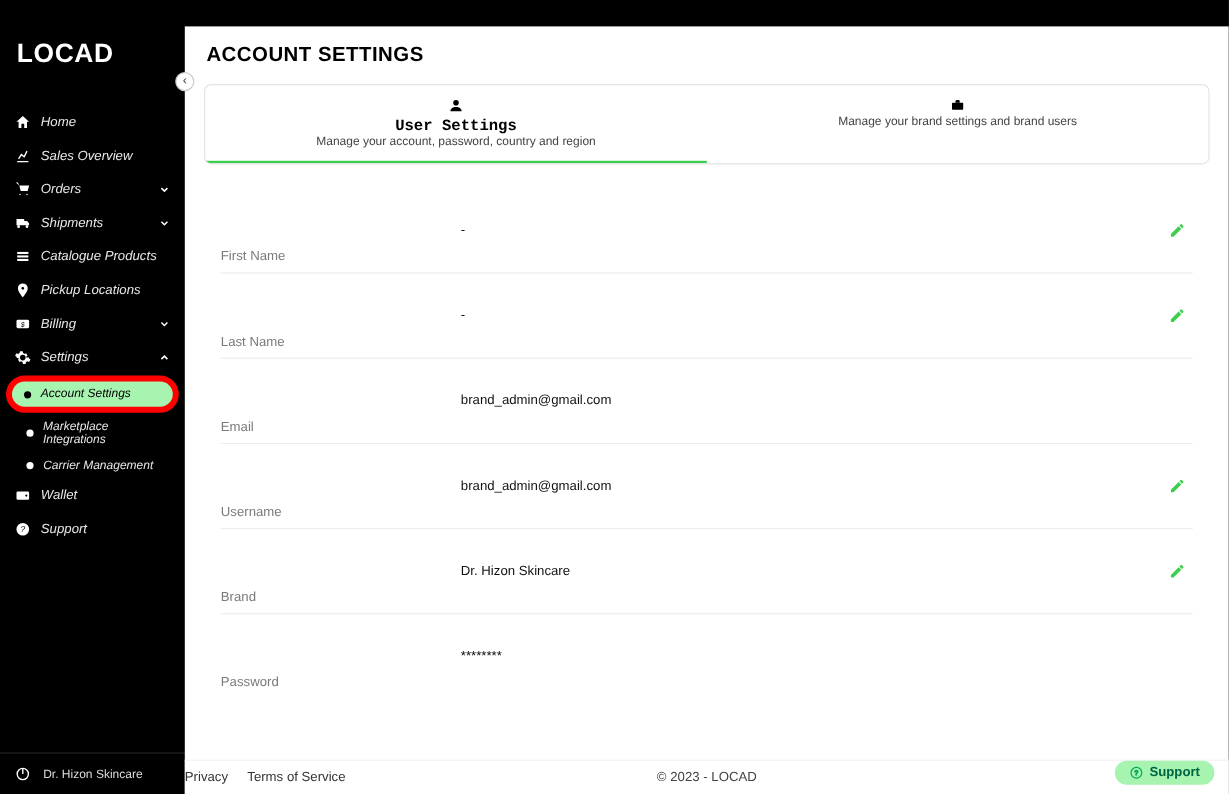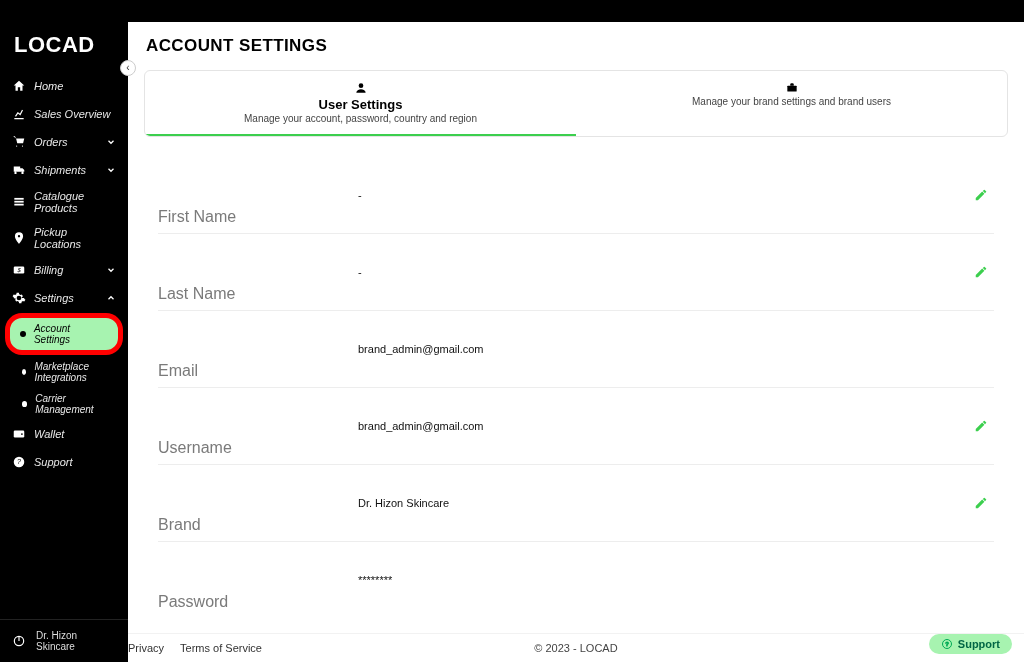--- a/index.html
+++ b/index.html
@@ -1,43 +1,43 @@
 <!DOCTYPE html>
 <html><head>
 <meta charset="utf-8">
 <style>
   * { box-sizing: border-box; margin: 0; padding: 0; }
   body { font-family: Arial, Helvetica, sans-serif; background: #000; width: 1024px; height: 662px; overflow: hidden; }
   .topbar { height: 22px; background: #000; }
   .app { display: flex; height: 640px; }
-  .sidebar { width: 128px; background: #000; color: #fff; display: flex; flex-direction: column; position: relative; }
+  .sidebar { width: 154px; background: #000; color: #fff; display: flex; flex-direction: column; position: relative; gap: 16px; }
   .logo { padding: 10px 14px 14px 14px; }
   .logo-text { font-family: Arial Black, Arial, sans-serif; font-size: 22px; font-weight: 900; letter-spacing: 0.5px; color: #fff; }
   .nav { flex: 1; overflow-y: auto; font-style: italic; }
   .nav-item { display: flex; align-items: center; padding: 6px 12px; font-size: 11px; color: #e8e8e8; cursor: pointer; gap: 8px; min-height: 28px; }
   .nav-item .icon { width: 14px; height: 14px; display: inline-flex; align-items: center; justify-content: center; }
   .nav-item .chev { margin-left: auto; width: 10px; height: 10px; }
   .sub-item { display: flex; align-items: center; padding: 5px 12px 5px 22px; font-size: 10px; color: #e8e8e8; cursor: pointer; gap: 8px; min-height: 22px; }
   .sub-item .bullet { width: 6px; height: 6px; border-radius: 50%; background: #fff; }
   .sub-item.active { margin: 4px 8px; padding: 5px 10px; border-radius: 14px; background: #a7f3b0; color: #000; border: 2px solid #ff0000; box-shadow: 0 0 0 3px #ff0000; }
   .sub-item.active .bullet { background: #000; }
   .sidebar-footer { border-top: 1px solid #222; padding: 10px 12px; display: flex; align-items: center; gap: 10px; font-size: 10px; color: #ddd; }
   .collapse-btn { position: absolute; right: -8px; top: 38px; width: 16px; height: 16px; border-radius: 50%; background: #fff; border: 1px solid #ccc; display: flex; align-items: center; justify-content: center; cursor: pointer; z-index: 5; }
   .main { flex: 1; background: #fff; display: flex; flex-direction: column; position: relative; }
   .page-title { padding: 14px 18px 8px 18px; font-size: 17px; font-weight: 900; letter-spacing: 0.4px; font-family: Arial Black, Arial, sans-serif; text-transform: uppercase; }
   .tabs-card { margin: 6px 16px 0 16px; border: 1px solid #e4e4e4; border-radius: 6px; display: flex; overflow: hidden; }
   .tab { flex: 1; text-align: center; padding: 10px 8px 12px 8px; cursor: pointer; position: relative; }
-  .tab-title { font-size: 13px; font-weight: 700; margin-top: 2px; }
+  .tab-title { font-size: 13px; font-weight: 700; margin-top: 2px; font-family: Liberation Mono, monospace; }
   .tab-sub { font-size: 10px; color: #444; margin-top: 1px; }
   .tab.active::after { content: ''; position: absolute; left: 0; right: 0; bottom: 0; height: 2px; background: #3ccf4e; }
   .tab-icon { font-size: 13px; }
   .details { margin: 20px 30px 0 30px; }
   .row { display: flex; align-items: center; border-bottom: 1px solid #ededed; padding: 7px 0; min-height: 30px; }
   .row:last-child { border-bottom: none; }
-  .row .label { width: 200px; font-size: 16px; color: #7a7a7a; margin-top: 44px; }
+  .row .label { width: 200px; font-size: 11px; color: #7a7a7a; margin-top: 44px; }
   .row .value { flex: 1; font-size: 11px; color: #111; }
   .row .edit { width: 20px; text-align: right; }
   .edit svg { cursor: pointer; }
   .footer { position: absolute; bottom: 0; left: 0; right: 0; display: flex; align-items: center; padding: 8px 0; font-size: 11px; color: #333; background: #fff; border-top: 1px solid #f2f2f2; }
   .footer .left { display: flex; gap: 16px; }
   .footer .center { position: absolute; left: 50%; transform: translateX(-50%); font-size: 11px; color: #444; }
   .support-chip { position: absolute; right: 12px; bottom: 8px; background: #a7f3b0; color: #0a5; border-radius: 14px; padding: 4px 12px; font-size: 11px; display: flex; align-items: center; gap: 5px; cursor: pointer; }
   svg { display: block; }
 </style>
 </head>

